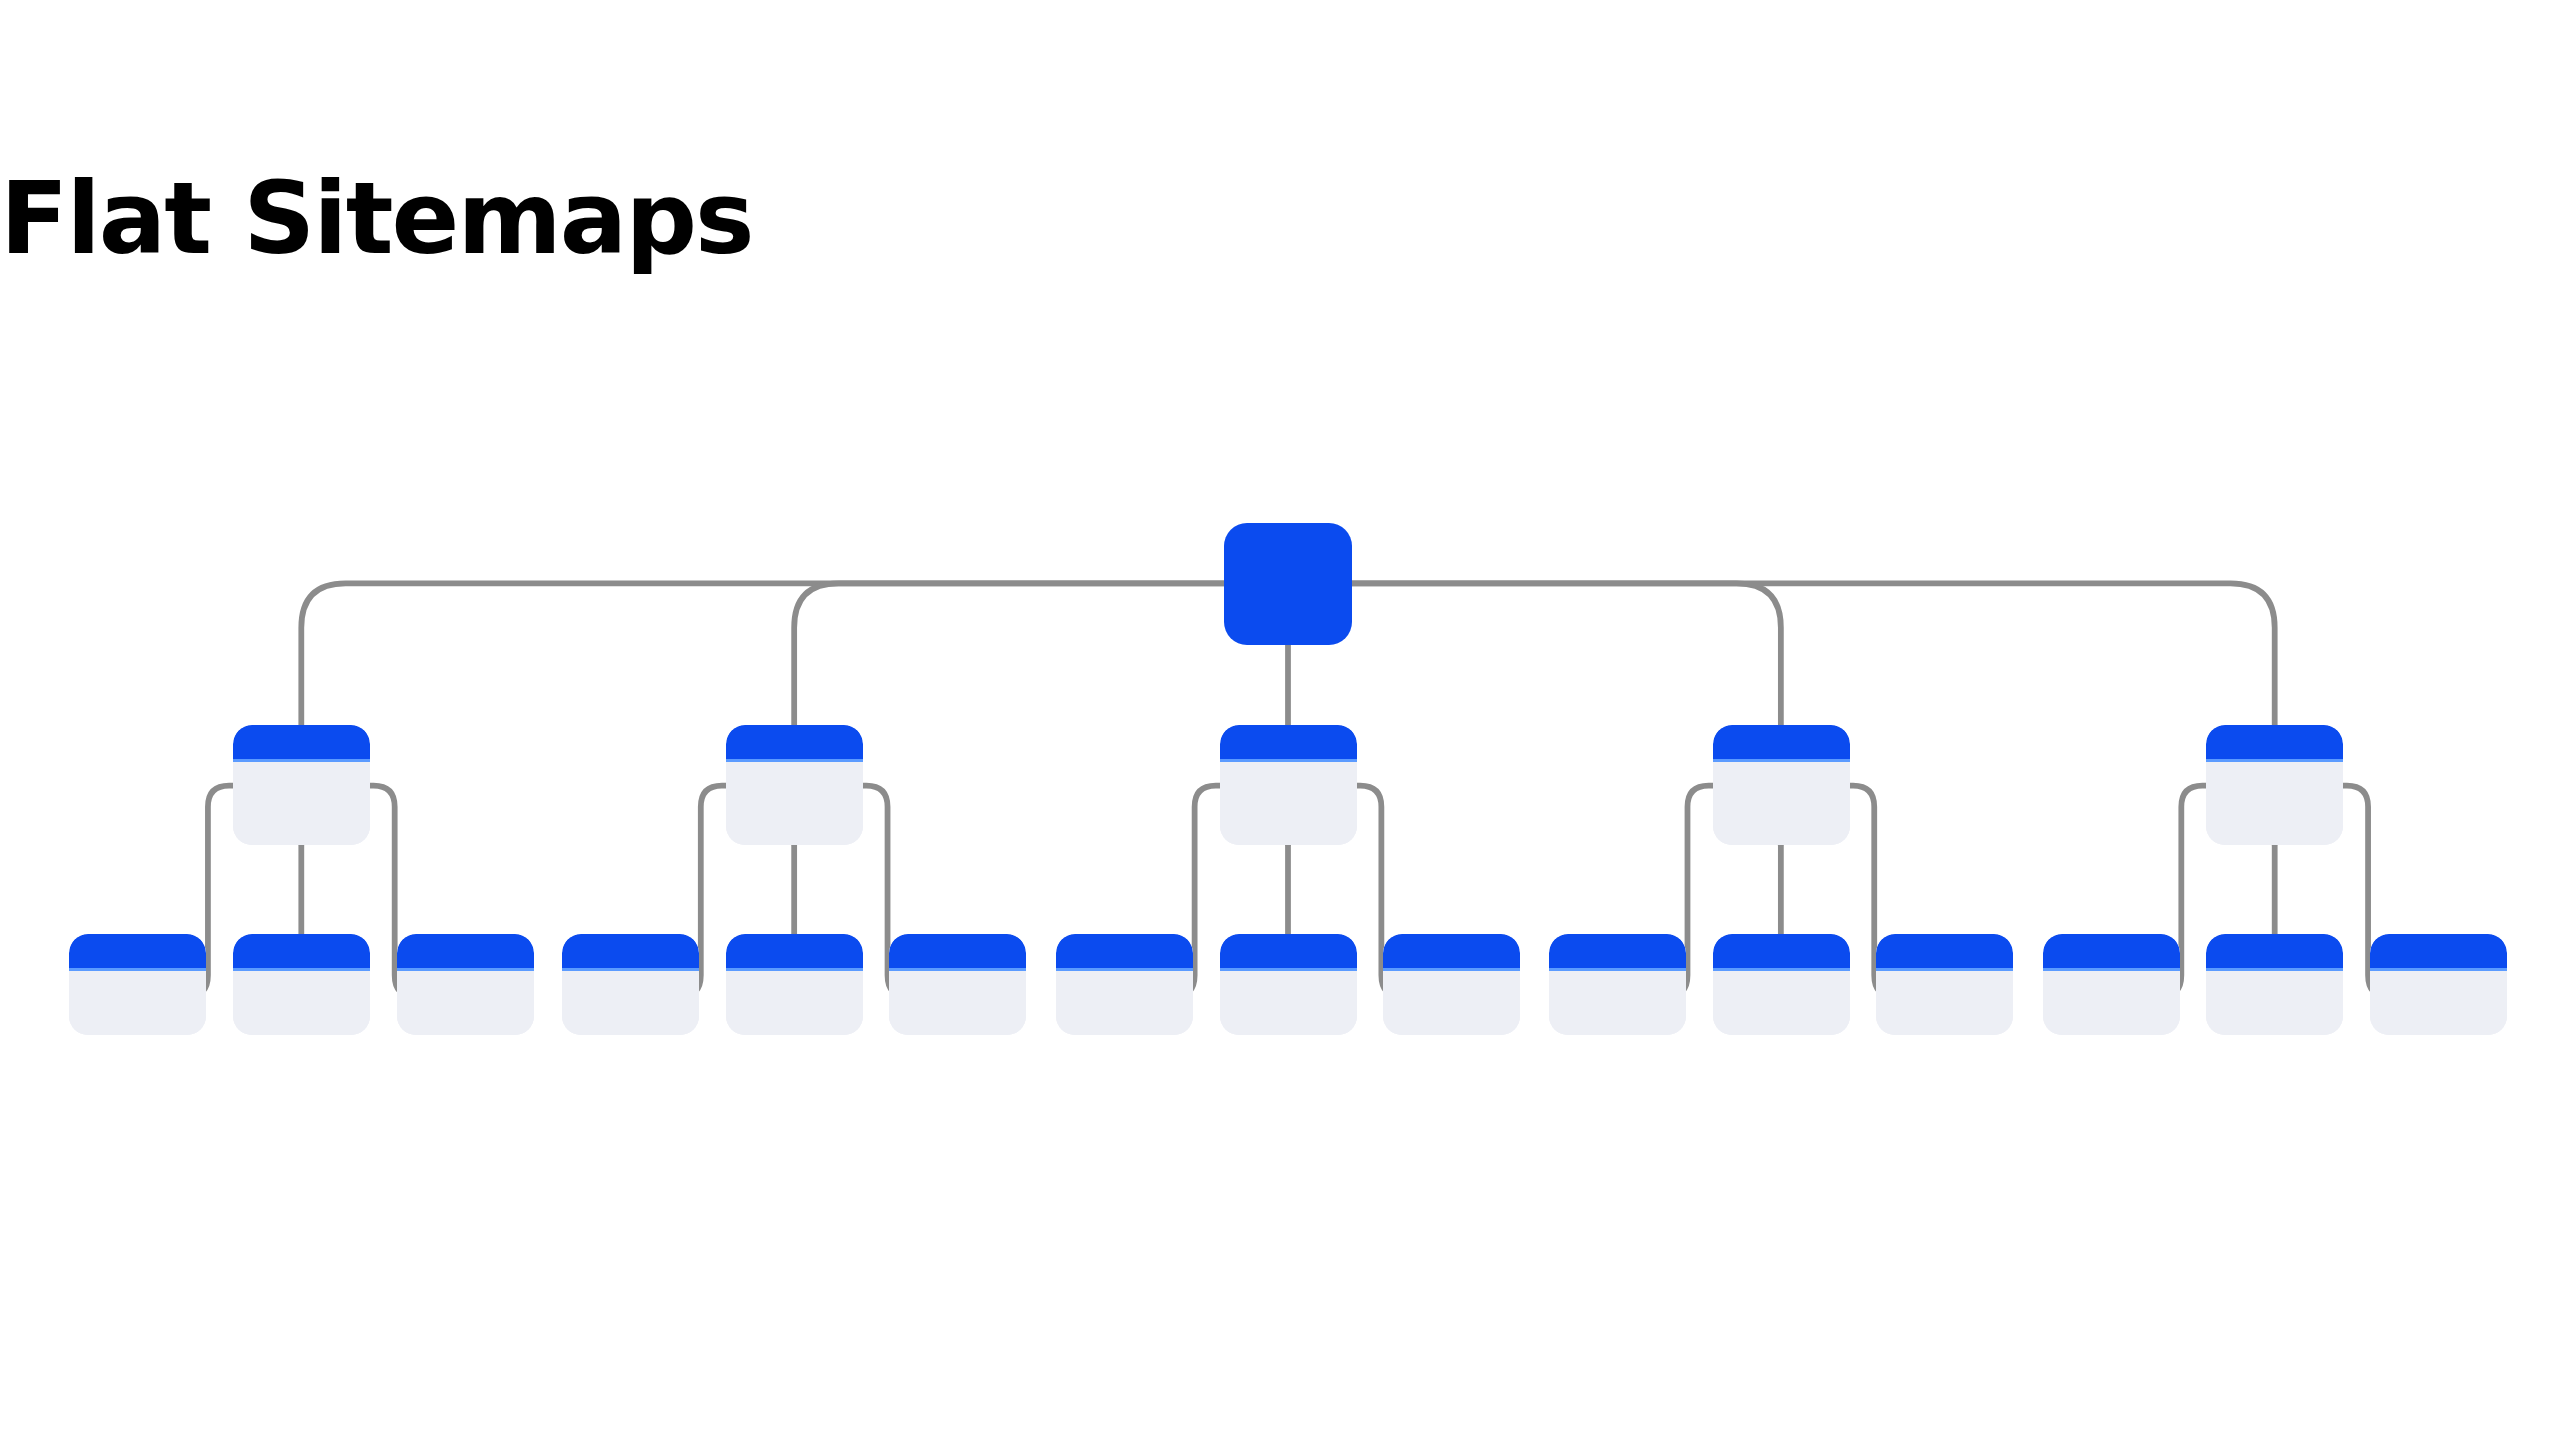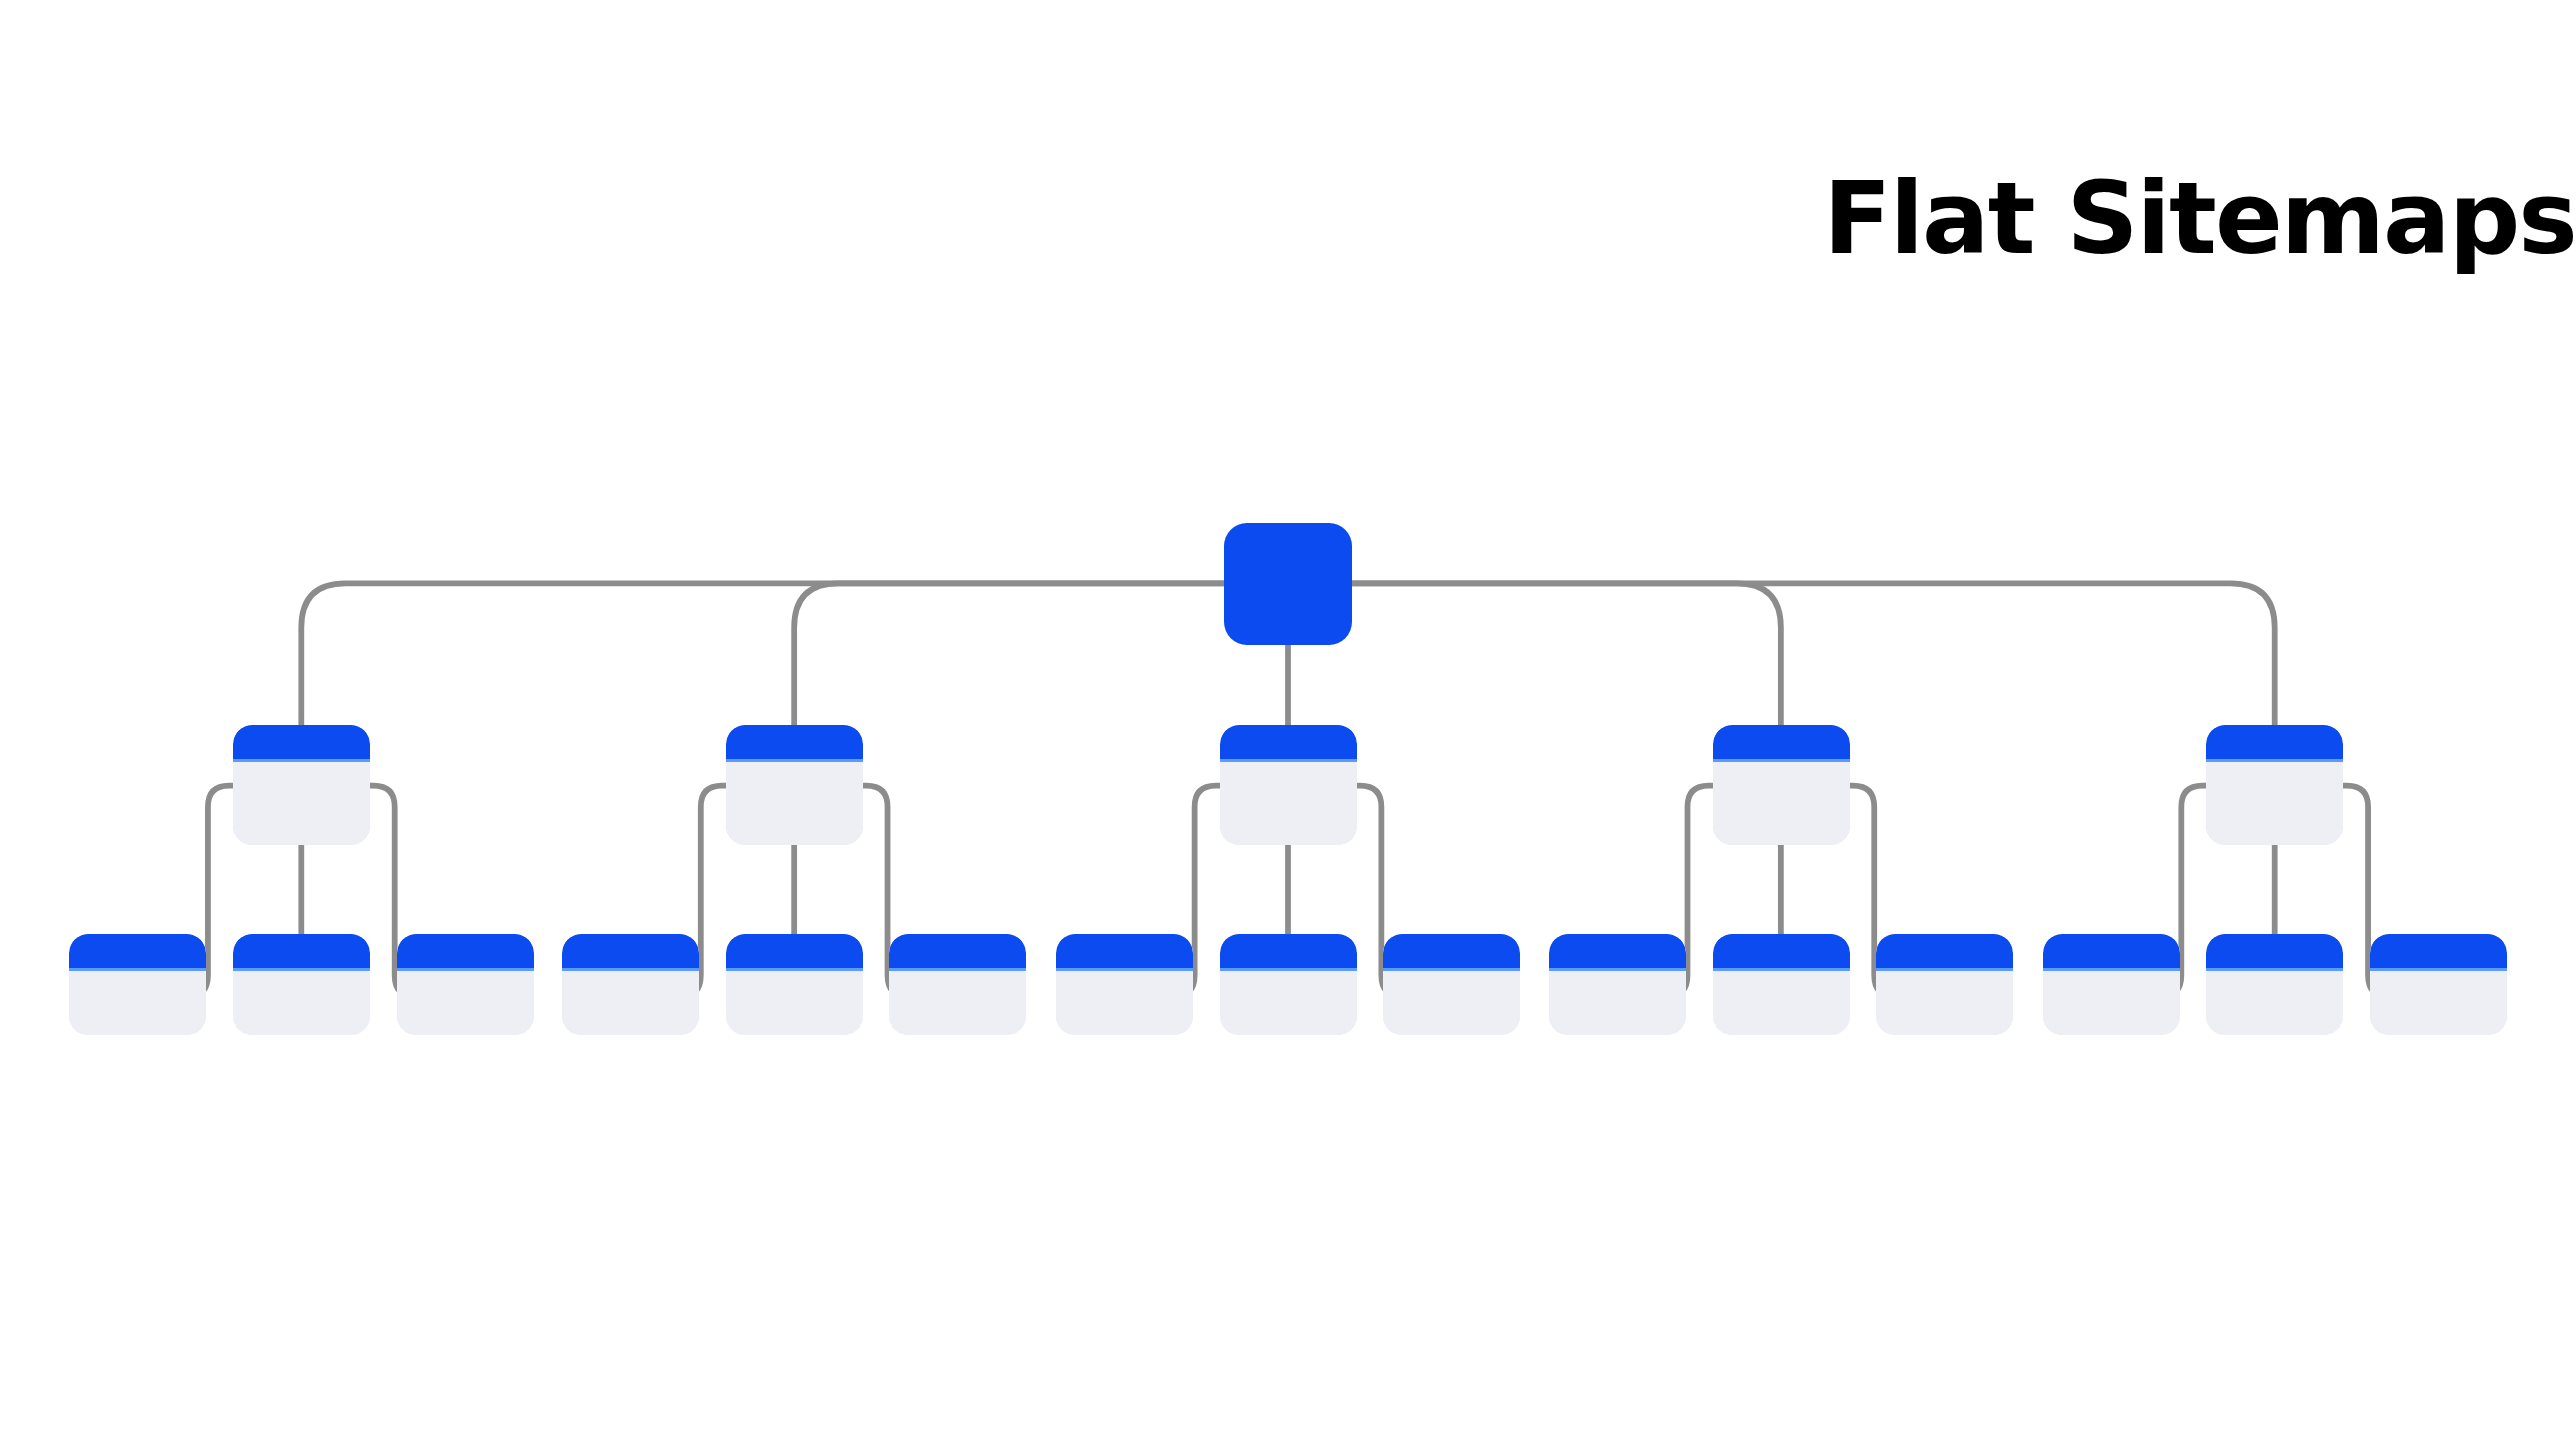--- a/index.html
+++ b/index.html
@@ -18,21 +18,21 @@
     position: relative;
     width: 2576px;
     height: 1448px;
     background: #FFFFFF;
   }
   .title {
     position: absolute;
     left: 0;
     top: 164px;
     width: 2576px;
-    text-align: right;
+    text-align: left;
     font-family: "DejaVu Sans", "Liberation Sans", sans-serif;
     font-weight: 700;
     font-size: 100px;
     letter-spacing: -1.9px;
     color: #000000;
     line-height: 1.1;
     white-space: nowrap;
   }
   .wires {
     position: absolute;

